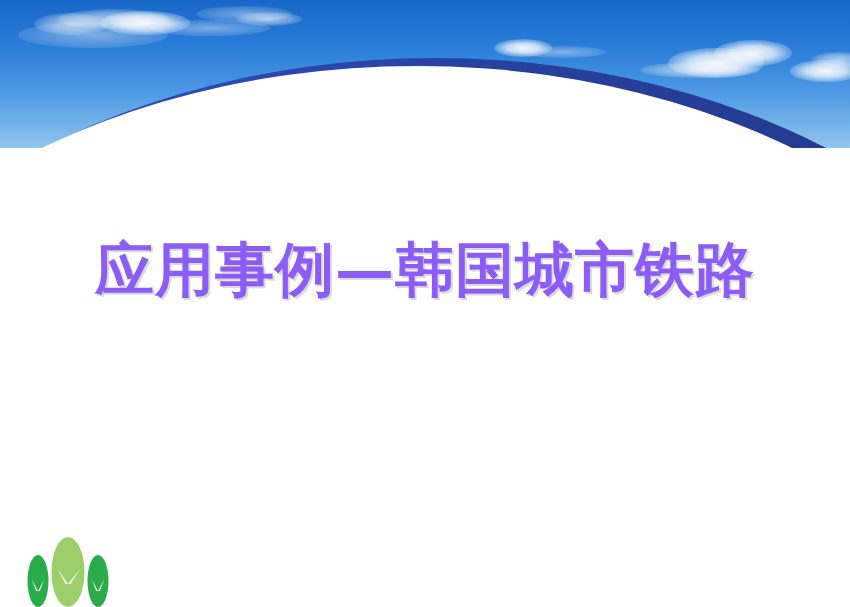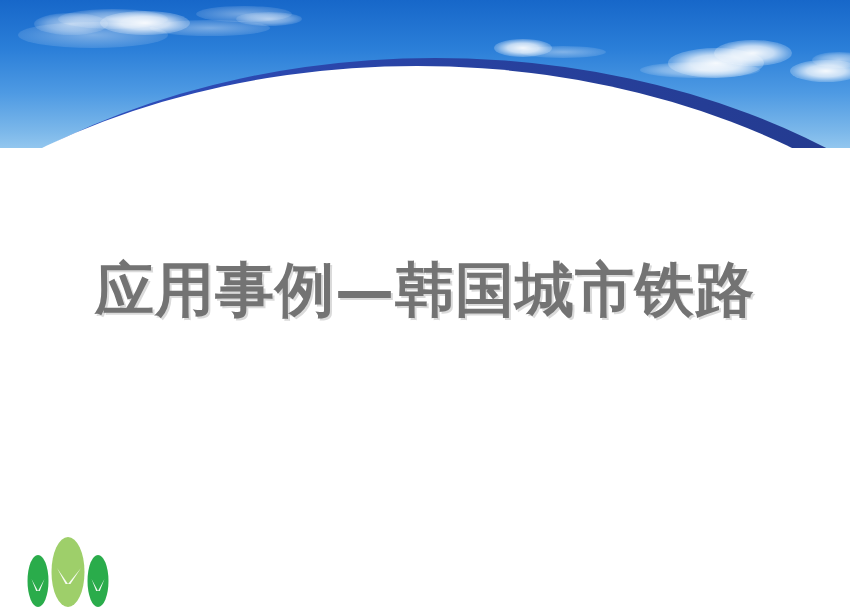--- a/index.html
+++ b/index.html
@@ -85,24 +85,23 @@
     width: 850px;
     text-align: center;
   }
   .title-text {
     display: inline-block;
     font-family: "DejaVu Serif", "Liberation Serif", serif;
     font-size: 59px;
     font-weight: bold;
     line-height: 1.08;
     letter-spacing: 1px;
-    color: #737373;
+    color: #8b5cf6;
     text-shadow: 2px 2px 0 rgba(150,150,150,0.35);
     white-space: nowrap;
-    margin-top: 20px;
   }
 
   
   .logo {
     position: absolute;
     left: 22px;
     top: 527px;
     width: 92px;
     height: 80px;
   }

